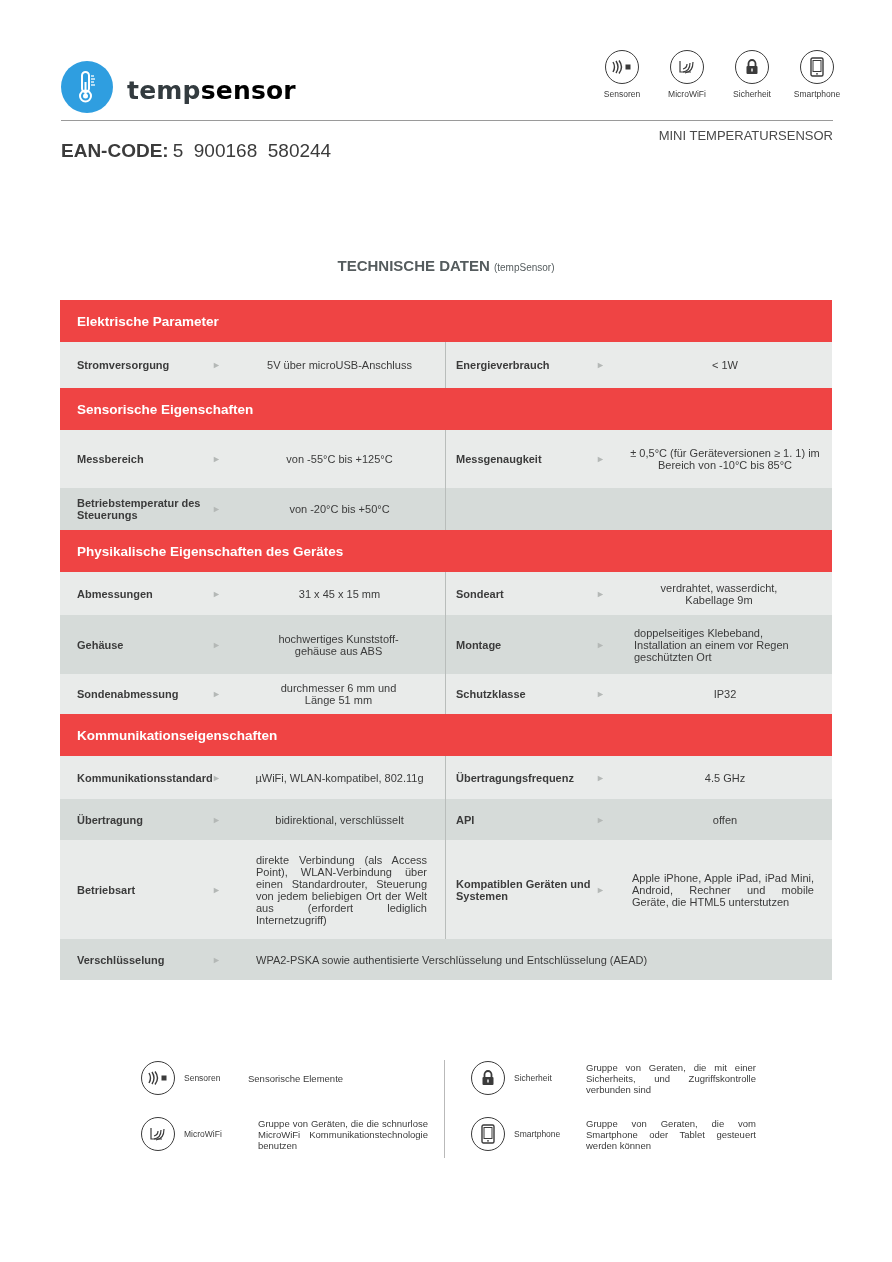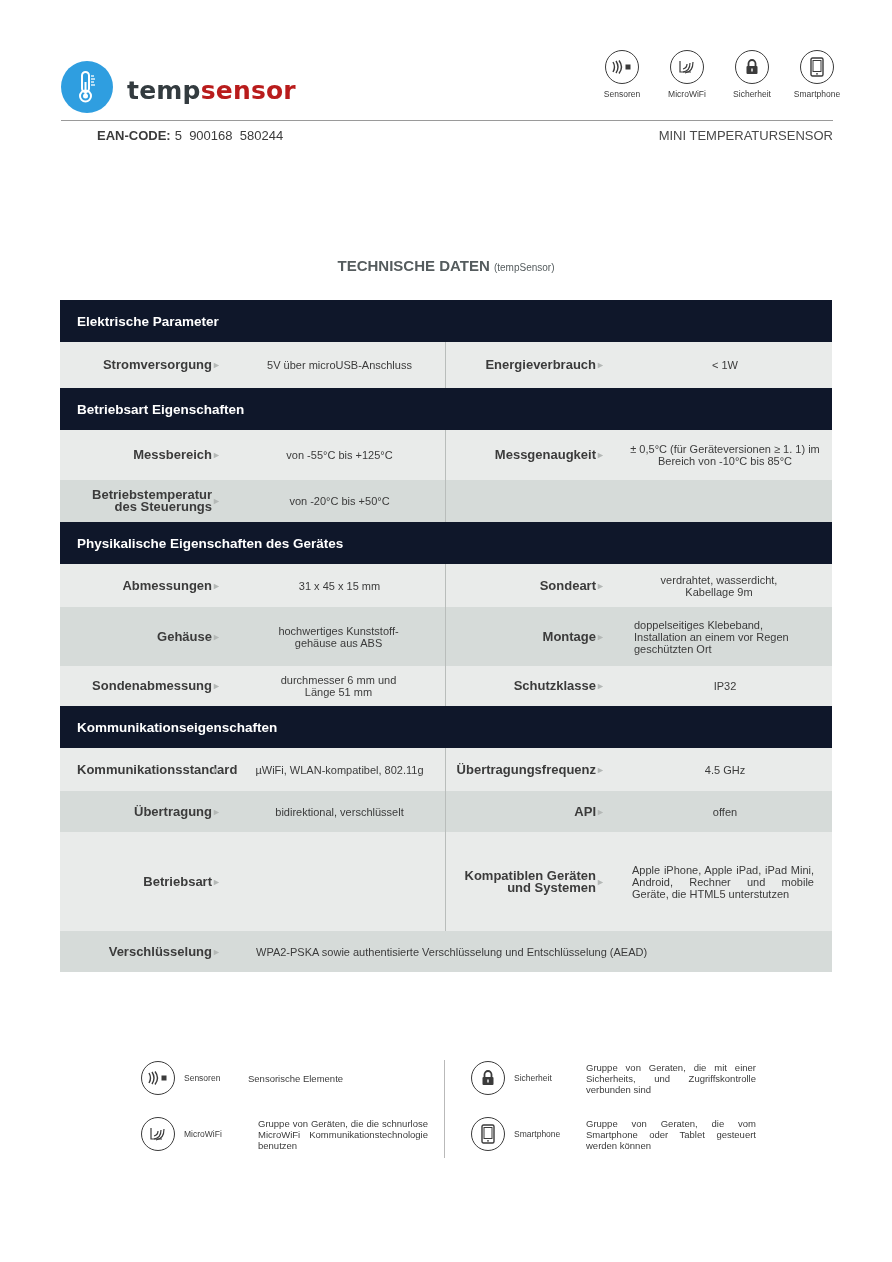--- a/index.html
+++ b/index.html
@@ -3,46 +3,46 @@
 <meta charset="utf-8">
 <style>
   * { box-sizing: border-box; margin: 0; padding: 0; }
   html, body { width: 892px; height: 1262px; background: #ffffff; }
   body { font-family: "Liberation Sans", "DejaVu Sans", sans-serif; color: #3b3b3b; position: relative; overflow: hidden; }
 
   
   .logo-circle { position: absolute; left: 61px; top: 61px; width: 52px; height: 52px; border-radius: 50%; background: #2f9ee0; display: flex; align-items: center; justify-content: center; }
   .logo-text { position: absolute; left: 127px; top: 76px; font-size: 25px; font-weight: bold; letter-spacing: 0.2px; font-family: "DejaVu Sans", sans-serif; }
   .logo-text .dark { color: #333b3f; }
-  .logo-text .blue { color: #b91c1c; }
+  .logo-text .blue { color: #000000; }
 
   .top-icons { position: absolute; top: 50px; left: 590px; display: flex; }
   .top-icon { width: 64px; display: flex; flex-direction: column; align-items: center; margin-right: 1px; }
   .top-icon .circ { width: 34px; height: 34px; border: 1.5px solid #3b3b3b; border-radius: 50%; display: flex; align-items: center; justify-content: center; }
   .top-icon .lbl { font-size: 8.5px; margin-top: 5px; color: #3b3b3b; white-space: nowrap; }
 
   .hr-top { position: absolute; left: 61px; top: 120px; width: 772px; height: 1px; background: #9a9a9a; }
-  .ean { position: absolute; left: 61px; top: 128px; font-size: 13px; color: #3b3b3b; margin-left: 36px; }
+  .ean { position: absolute; left: 61px; top: 140px; font-size: 19px; color: #3b3b3b; }
   .ean b { font-weight: bold; margin-right: 4px; }
   .subtitle { position: absolute; right: 59px; top: 128px; font-size: 13px; color: #4a4a4a; }
 
   .doc-title { position: absolute; left: 0; width: 892px; top: 257px; text-align: center; font-size: 15px; color: #555c5e; }
   .doc-title b { font-weight: bold; }
   .doc-title span.sub { font-size: 10px; font-weight: normal; color: #555c5e; }
 
   
   .spec-table { position: absolute; left: 60px; top: 300px; width: 772px; }
-  .sec-head { background: #0f172a; color: #ffffff; font-weight: bold; font-size: 13.5px; padding-left: 17px; display: flex; align-items: center; height: 42px; }
+  .sec-head { background: #ef4444; color: #ffffff; font-weight: bold; font-size: 13.5px; padding-left: 17px; display: flex; align-items: center; height: 42px; }
   .row { display: flex; font-size: 11px; color: #3b3b3b; }
   .row.light { background: #e9ebea; }
   .row.dark { background: #d6dbd9; }
   .half { width: 386px; display: flex; align-items: center; position: relative; }
   .half.left { border-right: 1.5px solid #b9bdbb; }
   .full { width: 688px; display: flex; align-items: center; }
-  .key { width: 152px; padding-left: 17px; font-weight: bold; font-size: 13px; line-height: 12px; color: #3b3b3b; text-align: right; }
+  .key { width: 152px; padding-left: 17px; font-weight: bold; font-size: 11px; line-height: 12px; color: #3b3b3b; }
   .half.right .key { padding-left: 10px; width: 150px; }
   .arrow { width: 30px; color: #b4b8b6; font-size: 9px; text-align: left; }
   .val { flex: 1; text-align: center; line-height: 12px; padding-right: 8px; }
   .val.justify { text-align: justify; padding: 0 18px 0 8px; }
   .full .val { text-align: left; padding-left: 8px; }
 
   
   .legend { position: absolute; top: 1060px; left: 138px; width: 640px; height: 100px; }
   .legend .vline { position: absolute; left: 306px; top: 0; width: 1px; height: 98px; background: #b9b9b9; }
   .leg-item { position: absolute; display: flex; align-items: center; }
@@ -134,22 +134,22 @@
       <div class="arrow">►</div>
       <div class="val">5V über microUSB-Anschluss</div>
     </div>
     <div class="half right">
       <div class="key">Energieverbrauch</div>
       <div class="arrow">►</div>
       <div class="val">&lt; 1W</div>
     </div>
   </div>
 
-  <div class="sec-head">Betriebsart Eigenschaften</div>
-  <div class="row light" style="height:50px">
+  <div class="sec-head">Sensorische Eigenschaften</div>
+  <div class="row light" style="height:58px">
     <div class="half left">
       <div class="key">Messbereich</div>
       <div class="arrow">►</div>
       <div class="val">von -55°C bis +125°C</div>
     </div>
     <div class="half right">
       <div class="key">Messgenaugkeit</div>
       <div class="arrow">►</div>
       <div class="val">± 0,5°C  (für Geräteversionen ≥ 1. 1) im Bereich von -10°C bis 85°C</div>
     </div>
@@ -223,20 +223,21 @@
     <div class="half right">
       <div class="key">API</div>
       <div class="arrow">►</div>
       <div class="val">offen</div>
     </div>
   </div>
   <div class="row light" style="height:99px">
     <div class="half left">
       <div class="key">Betriebsart</div>
       <div class="arrow">►</div>
+      <div class="val justify" style="padding:0 18px 0 14px">direkte Verbindung (als Access Point), WLAN-Verbindung über einen Standardrouter, Steuerung von jedem beliebigen Ort der Welt aus (erfordert lediglich Internetzugriff)</div>
     </div>
     <div class="half right">
       <div class="key">Kompatiblen Geräten und Systemen</div>
       <div class="arrow">►</div>
       <div class="val justify" style="padding:0 18px 0 6px">Apple iPhone, Apple iPad, iPad Mini, Android, Rechner und mobile Geräte, die HTML5 unterstutzen</div>
     </div>
   </div>
   <div class="row dark" style="height:41px">
     <div class="full">
       <div class="key">Verschlüsselung</div>

